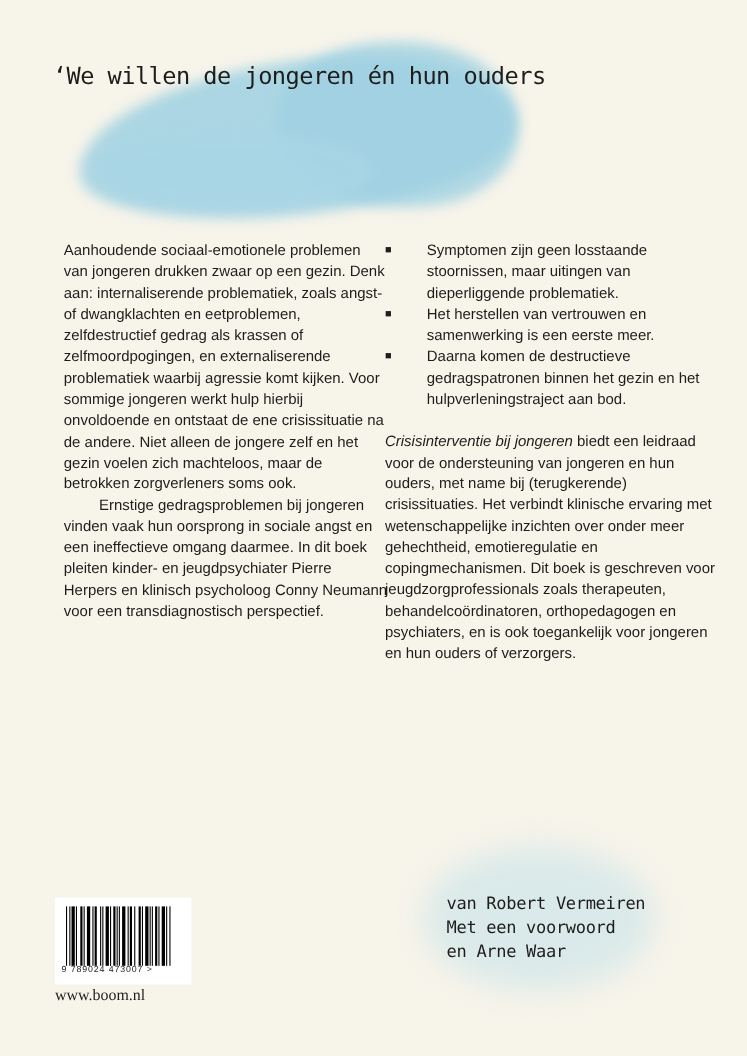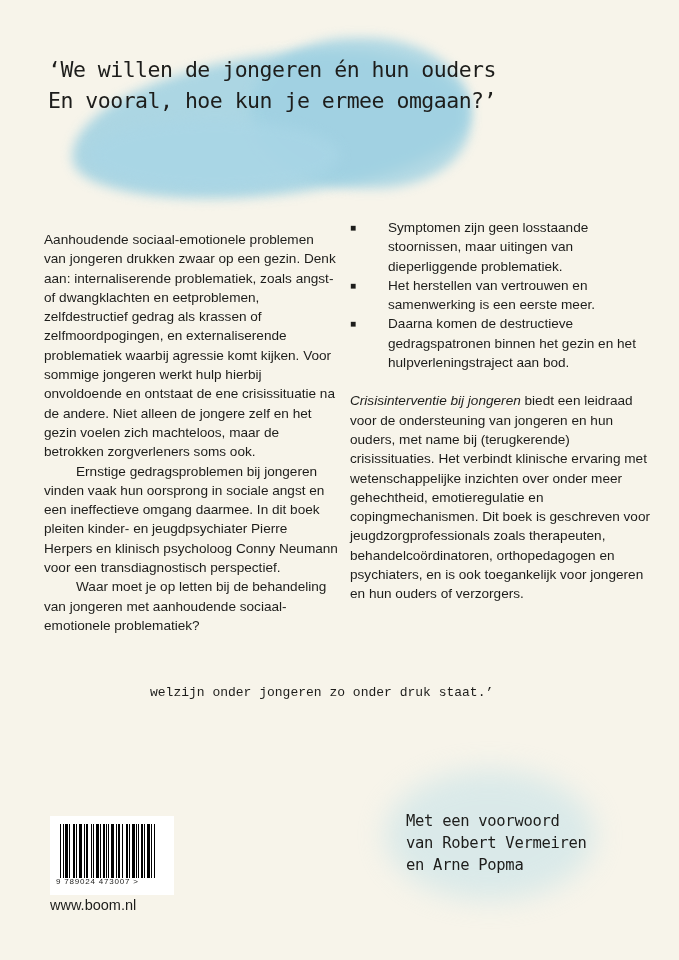--- a/index.html
+++ b/index.html
@@ -19,21 +19,21 @@
       position: absolute; left: 48px; top: 54px;
       font-family: "DejaVu Sans Mono", monospace;
       font-size: 21.5px; line-height: 31px; letter-spacing: -0.5px;
       margin: 0; white-space: pre; text-align: right;
     }
     .col {
       position: absolute; top: 218px;
       font-family: "Liberation Sans", sans-serif;
       font-size: 13.6px; line-height: 19.3px;
     }
-    .col-left { left: 44px; width: 295px; margin-top: 12px; }
+    .col-left { left: 58px; width: 295px; }
     .col-right { left: 350px; width: 300px; }
     .col p { margin: 0; }
     .indent { text-indent: 32px; }
     .bullets { list-style: none; margin: 0; padding: 0; }
     .bullets li { position: relative; padding-left: 38px; }
     .bullets li .bul { position: absolute; left: 0; top: 0; width: 4px; font-size: 10px; }
     .right-para { margin-top: 19px !important; }
     .ital { font-style: italic; }
 
     .quote {
@@ -51,51 +51,50 @@
       background: #ffffff;
     }
     .bars { position: absolute; left: 10px; top: 8px; width: 102px; height: 54px; display: flex; align-items: stretch; }
     .bars span { display: block; background: #000; height: 100%; }
     .isbn {
       position: absolute; left: 6px; top: 61px;
       font-family: "Liberation Sans", sans-serif; font-size: 8px; letter-spacing: 0.8px; white-space: pre; text-align: center;
     }
     .website {
       position: absolute; left: 50px; top: 897px;
-      font-family: Liberation Sans, sans-serif; font-size: 14.5px;
+      font-family: Liberation Serif, serif; font-size: 14.5px;
     }
   </style>
 </head>
 <body>
 
 <div class="blob blob-top-a"></div>
 <div class="blob blob-top-b"></div>
 <div class="blob blob-top-c"></div>
 <div class="blob blob-bot"></div>
 
-<div class="headline"><div>‘We willen de jongeren én hun ouders</div><div>En vooral, hoe kun je ermee omgaan?’</div></div>
+<div class="headline"><div>‘We willen de jongeren én hun ouders</div></div>
 
 <div class="col col-left">
   <p>Aanhoudende sociaal-emotionele problemen van jongeren drukken zwaar op een gezin. Denk aan: internaliserende problematiek, zoals angst- of dwangklachten en eetproblemen, zelfdestructief gedrag als krassen of zelfmoordpogingen, en externaliserende problematiek waarbij agressie komt kijken. Voor sommige jongeren werkt hulp hierbij onvoldoende en ontstaat de ene crisissituatie na de andere. Niet alleen de jongere zelf en het gezin voelen zich machteloos, maar de betrokken zorgverleners soms ook.</p>
   <p class="indent">Ernstige gedragsproblemen bij jongeren vinden vaak hun oorsprong in sociale angst en een ineffectieve omgang daarmee. In dit boek pleiten kinder- en jeugdpsychiater Pierre Herpers en klinisch psycholoog Conny Neumann voor een transdiagnostisch perspectief.</p>
-  <p class="indent">Waar moet je op letten bij de behandeling van jongeren met aanhoudende sociaal-emotionele problematiek?</p>
 </div>
 
 <div class="col col-right">
   <ul class="bullets">
     <li><span class="bul">■</span><span>Symptomen zijn geen losstaande stoornissen, maar uitingen van dieperliggende problematiek.</span></li>
     <li><span class="bul">■</span><span>Het herstellen van vertrouwen en samenwerking is een eerste meer.</span></li>
     <li><span class="bul">■</span><span>Daarna komen de destructieve gedragspatronen binnen het gezin en het hulpverleningstraject aan bod.</span></li>
   </ul>
   <p class="right-para"><span class="ital">Crisisinterventie bij jongeren</span><span> biedt een leidraad voor de ondersteuning van jongeren en hun ouders, met name bij (terugkerende) crisissituaties. Het verbindt klinische ervaring met wetenschappelijke inzichten over onder meer gehechtheid, emotieregulatie en copingmechanismen. Dit boek is geschreven voor jeugdzorgprofessionals zoals therapeuten, behandelcoördinatoren, orthopedagogen en psychiaters, en is ook toegankelijk voor jongeren en hun ouders of verzorgers.</span></p>
 </div>
 
-<div class="quote"><div>welzijn onder jongeren zo onder druk staat.’</div></div>
+<div class="quote"></div>
 
-<div class="foreword"><div>Met een voorwoord</div><div>van Robert Vermeiren</div><div>en Arne Popma</div></div>
+<div class="foreword"><div>van Robert Vermeiren</div><div>Met een voorwoord</div><div>en Arne Waar</div></div>
 
 <div class="barcode-box">
   <div class="bars">
     <span style="width:1px;margin-right:2px"></span>
       <span style="width:1px;margin-right:1px"></span>
       <span style="width:3px;margin-right:1px"></span>
       <span style="width:1px;margin-right:3px"></span>
       <span style="width:2px;margin-right:1px"></span>
       <span style="width:1px;margin-right:2px"></span>
       <span style="width:3px;margin-right:2px"></span>

